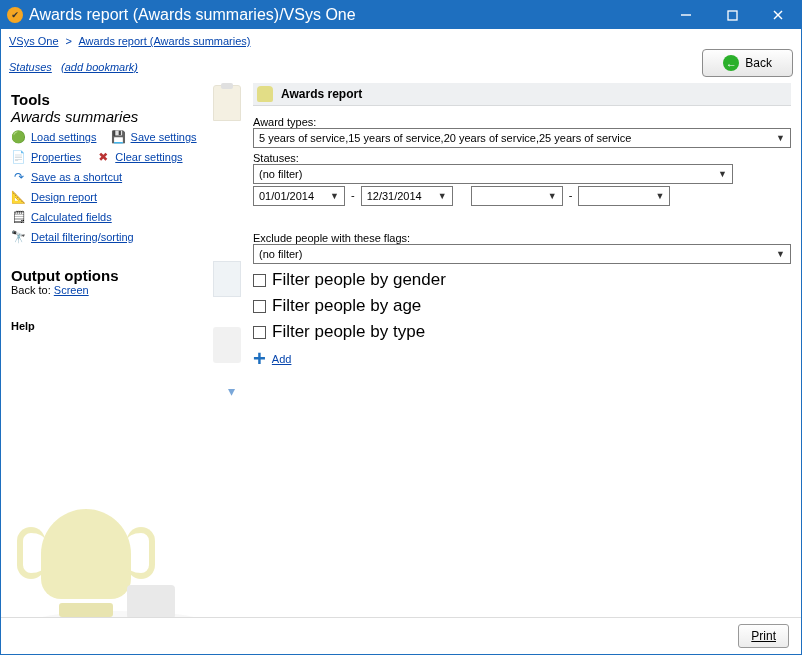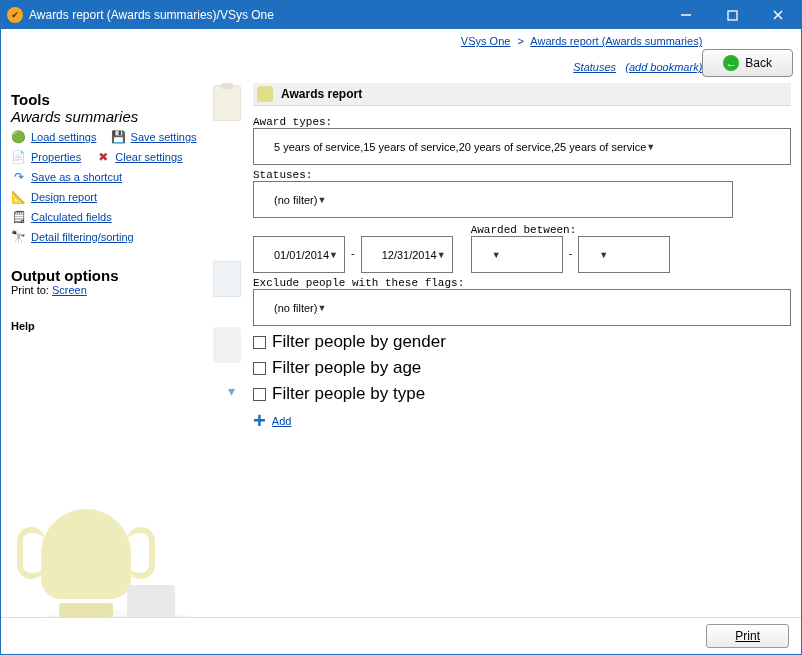--- a/index.html
+++ b/index.html
@@ -25,36 +25,36 @@
     padding-left: 6px;
   }
   .titlebar .app-icon {
     width: 16px; height: 16px;
     background: #f5a623;
     border-radius: 50%;
     margin-right: 6px;
     display:flex;align-items:center;justify-content:center;
     font-size:9px;color:#333;
   }
-  .titlebar .title { flex: 1; font-size: 12px; }
+  .titlebar .title { flex: 1; font-size: 16px; }
   .titlebar .win-btns { display:flex; height:100%; }
   .titlebar .win-btn {
     width: 46px; height: 100%;
     display:flex; align-items:center; justify-content:center;
     color:#fff; font-size:14px;
   }
 
   
   .header-row {
     display:flex; align-items:flex-start;
     padding: 6px 8px 0 8px;
     min-height: 52px;
     position:relative;
   }
-  .header-left { flex:1;text-align:right; }
+  .header-left { flex:1; }
   .breadcrumb { color:#0645ad; }
   .breadcrumb a { color:#0645ad; text-decoration:underline; cursor:pointer; }
   .breadcrumb .sep { color:#0645ad; padding:0 4px; text-decoration:none; }
   .bookmark-row { margin-top:14px; }
   .bookmark-row a { color:#0645ad; font-style:italic; text-decoration:underline; cursor:pointer; }
   .back-btn {
     border:1px solid #8c8c8c;
     border-radius:4px;
     background:linear-gradient(#fefefe,#e7e7e7);
     padding:4px 20px;
@@ -126,51 +126,51 @@
     display:flex;flex-direction:column;
   }
   .panel-header {
     display:flex;align-items:center;gap:8px;
     font-weight:bold;font-size:12px;
     background:#eef0f2;border-bottom:1px solid #d8dadc;
     padding:3px 4px;margin-bottom:6px;
   }
   .trophy-mini{width:16px;height:16px;background:#e2dd86;border-radius:4px 4px 2px 2px;}
 
-  .field-label{font-size:11px;margin-top:4px;font-family:Liberation Mono, monospace;}
+  .field-label{font-size:11px;margin-top:4px;}
   .dropdown{
-    width:100%;border:1px solid #777;height:37px;
-    display:flex;align-items:center;
-    padding:0 20px;font-size:11px;background:#fff;cursor:pointer;
+    width:100%;border:1px solid #777;height:20px;
+    display:flex;align-items:center;justify-content:space-between;
+    padding:0 5px;font-size:11px;background:#fff;cursor:pointer;
   }
   .dropdown .caret{font-size:9px;color:#333;}
   .dropdown.narrower{width:92px;}
 
   .date-row{display:flex;align-items:flex-end;gap:4px;margin-top:2px;}
   .date-col{display:flex;flex-direction:column;}
   .dash{padding:0 2px 3px;}
 
-  .exclude-block{}
+  .exclude-block{margin-top:22px;}
   .chk-row{display:flex;align-items:center;gap:6px;margin-top:6px;font-size:17px;}
   .chk{width:13px;height:13px;border:1px solid #555;background:#fff;cursor:pointer;}
   .add-row{display:flex;align-items:center;gap:6px;margin-top:10px;}
   .plus{color:#1e6fbf;font-size:22px;font-weight:bold;line-height:14px;}
   .add-row a{color:#0645ad;text-decoration:underline;cursor:pointer;}
 
   
   .footer {
     border-top:1px solid #ddd;
     padding:6px 12px;
     display:flex;justify-content:flex-end;
     background:#fff;
   }
   .print-btn{
     border:1px solid #999;border-radius:3px;
     background:linear-gradient(#fefefe,#ececec);
-    padding:4px 28px;font-size:12px;text-decoration:underline;
+    padding:4px 12px;font-size:12px;text-decoration:underline;
     cursor:pointer;
   }
 </style>
 </head>
 <body>
 
 <div class="titlebar">
   <div class="app-icon">✔</div>
   <div class="title">Awards report (Awards summaries)/VSys One</div>
   <div class="win-btns">
@@ -251,21 +251,21 @@
     </div>
     <div class="tool-row">
       <span class="icn">🔭</span>
       <a>Detail filtering/sorting</a>
     </div>
 
 
     <div class="output-block">
       <div class="side-section-title">Output options</div>
       <div>
-        <span>Print to:  </span><a class="link">Screen</a>
+        <span>Back to:  </span><a class="link">Screen</a>
       </div>
     </div>
 
     <div class="help-block">Help</div>
 
     <div class="trophy-wrap">
       <div class="trophy-oval"></div>
       <div class="trophy-cup"></div>
       <div class="trophy-base"></div>
       <div class="trophy-printer"></div>
@@ -298,21 +298,20 @@
             <span class="caret">▼</span>
           </div>
           <span class="dash">-</span>
           <div class="dropdown narrower">
             <span>12/31/2014</span>
             <span class="caret">▼</span>
           </div>
         </div>
       </div>
       <div class="date-col" style="margin-left:14px;">
-        <div class="field-label">Awarded between:</div>
         <div style="display:flex;align-items:center;gap:4px;">
           <div class="dropdown narrower">
             <span></span>
             <span class="caret">▼</span>
           </div>
           <span class="dash">-</span>
           <div class="dropdown narrower">
             <span></span>
             <span class="caret">▼</span>
           </div>

